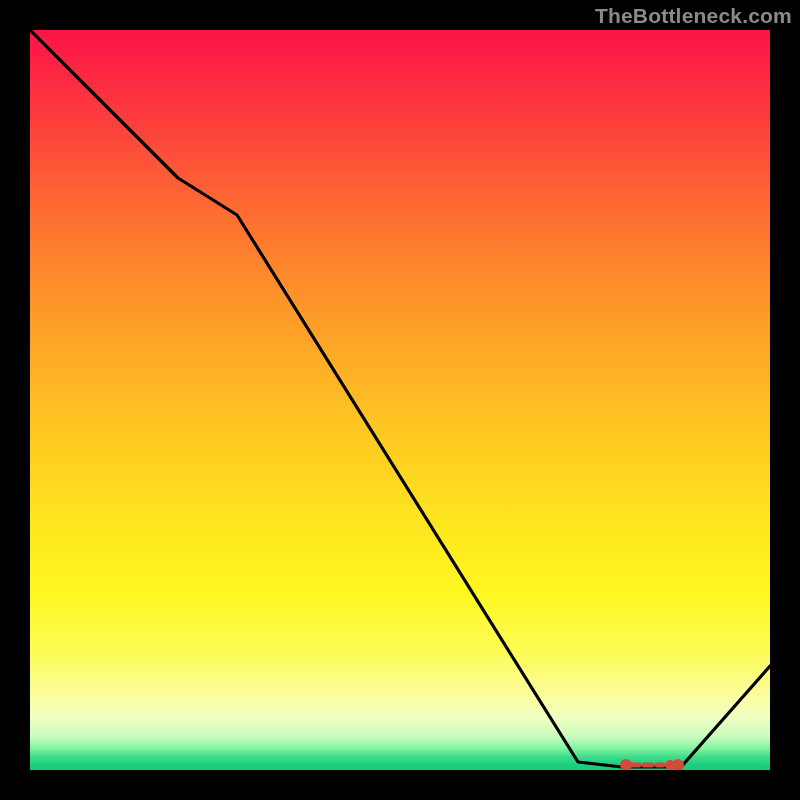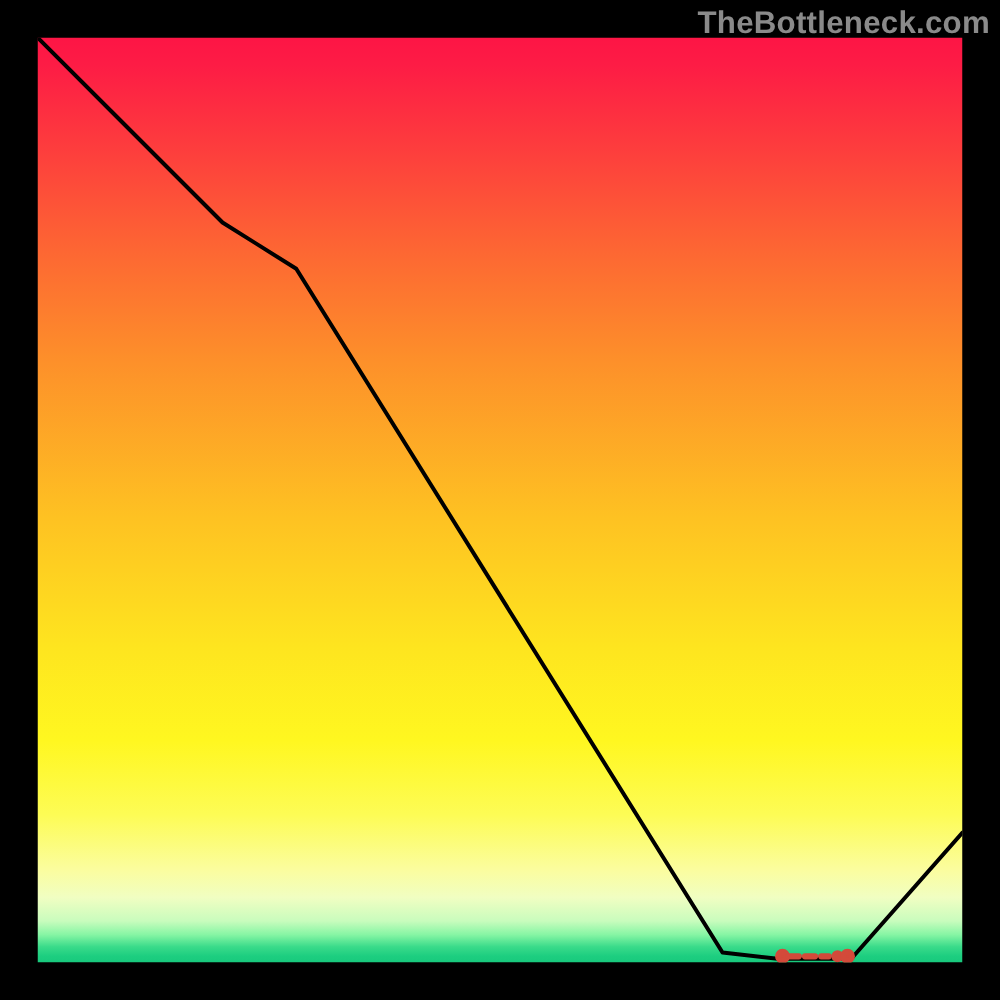--- a/index.html
+++ b/index.html
@@ -57,21 +57,21 @@
     left: 0;
     top: 0;
     width: 100%;
     height: 100%;
     overflow: visible;
   }
   .watermark {
     position: absolute;
     top: 4px;
     right: 8px;
-    font-size: 25px;
+    font-size: 21px;
     font-weight: 600;
     color: #8a8a8a;
     letter-spacing: 0.2px;
   }
 </style>
 </head>
 <body>
 
 <div class="frame">
 

